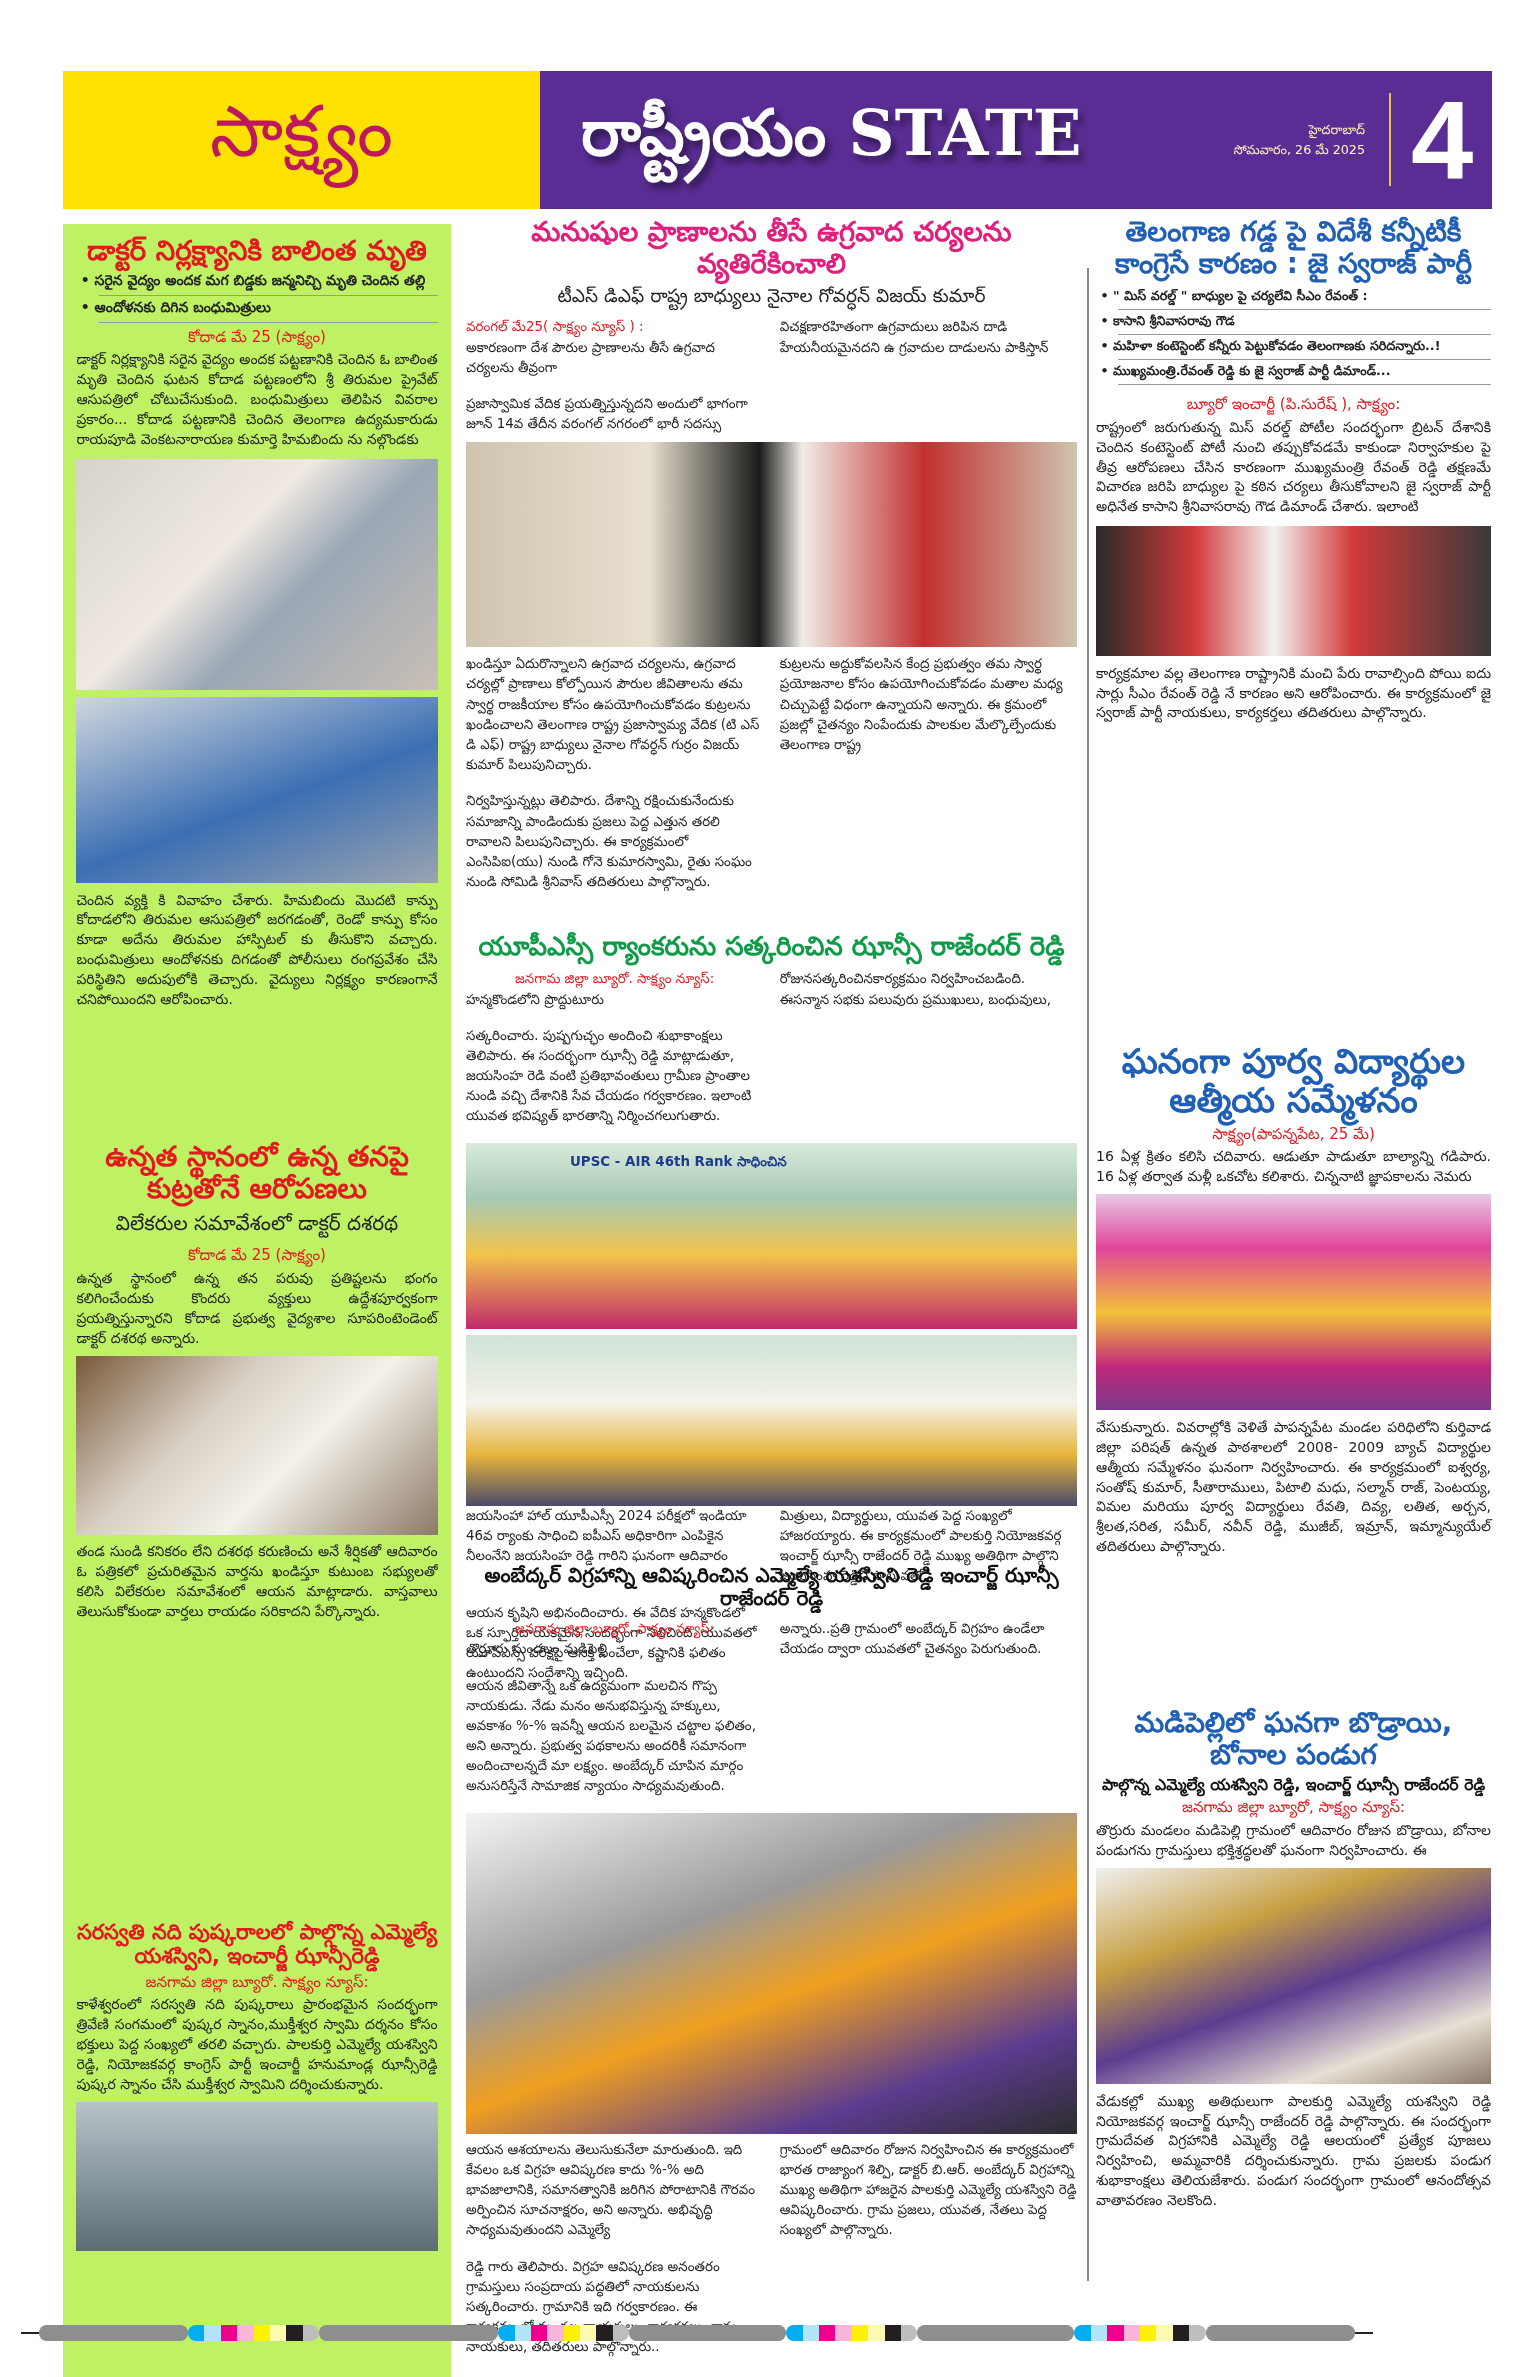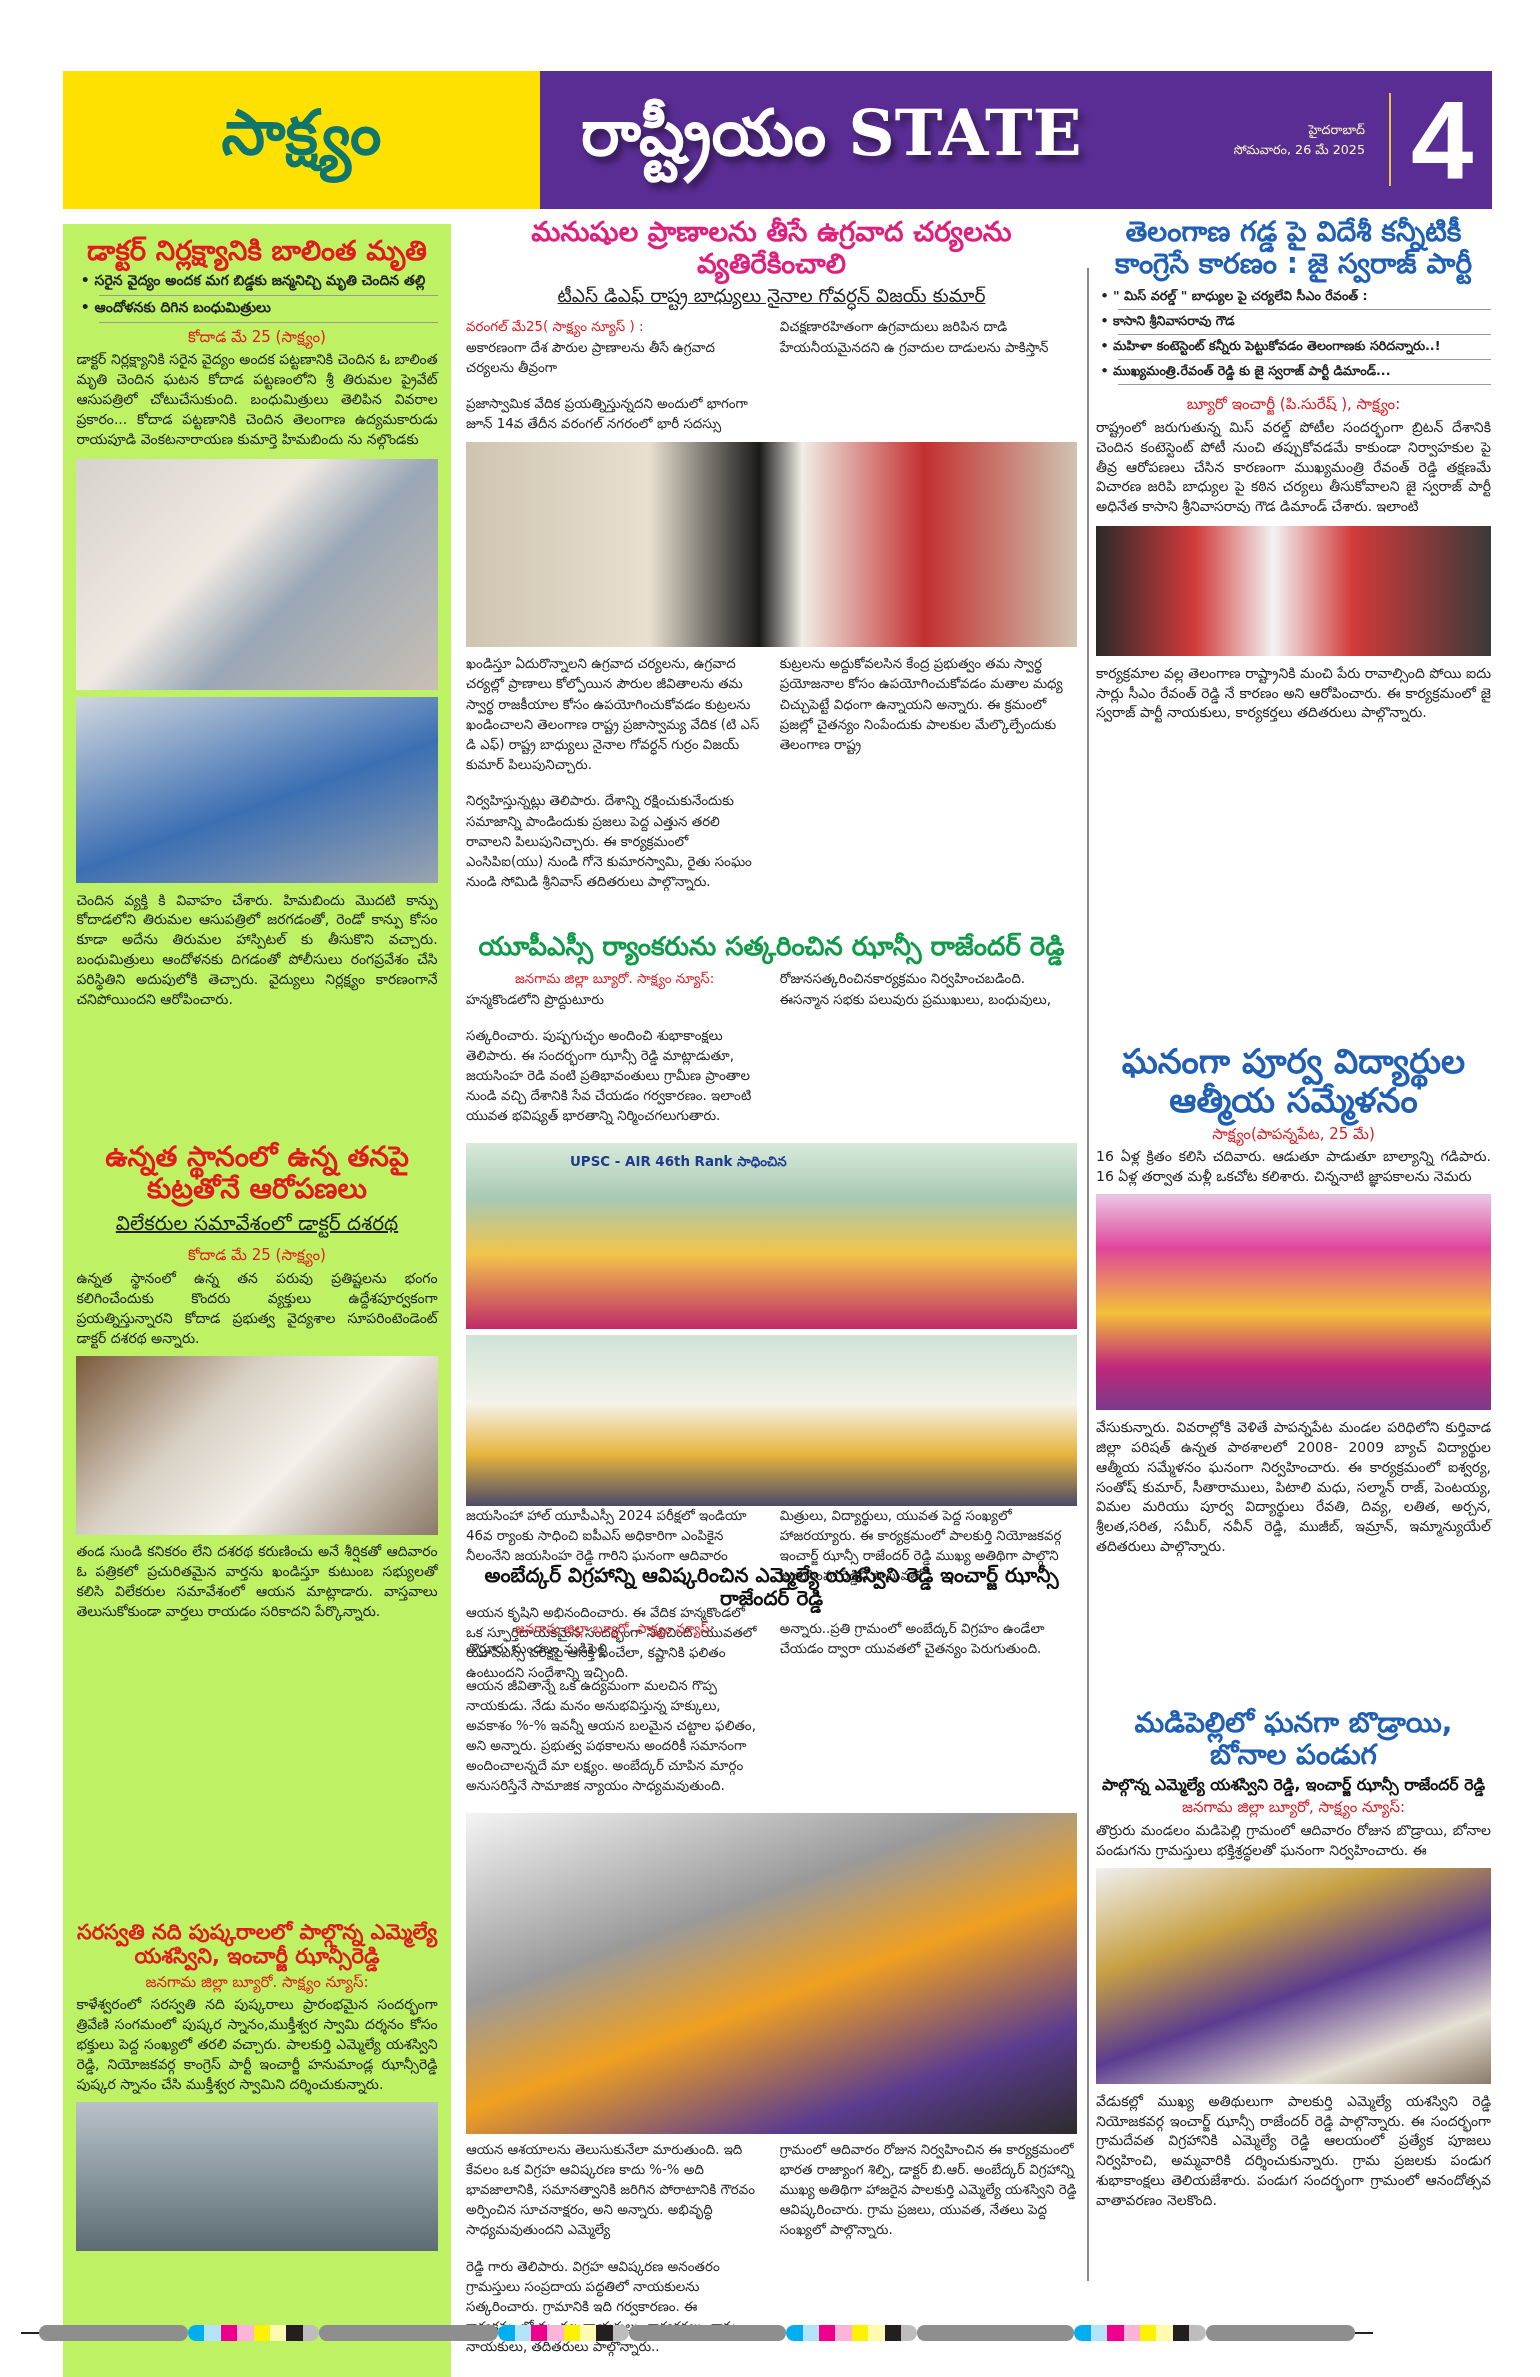--- a/index.html
+++ b/index.html
@@ -1,37 +1,37 @@
 <!DOCTYPE html>
 <html style="font-size:12px"><head>
 <meta charset="utf-8">
 <style>
   html,body{margin:0;padding:0;background:#fff;}
   body{width:1541px;height:2377px;position:relative;font-family:"DejaVu Sans",sans-serif;color:#222;overflow:hidden;}
   .mast{position:absolute;left:63px;top:71px;width:1429px;height:138px;display:flex;}
   .mast-logo{width:477px;background:#ffe100;display:flex;align-items:center;justify-content:center;}
-  .mast-logo span{font-family:"DejaVu Sans",sans-serif;font-weight:bold;font-size:62px;color:#0f766e;}
+  .mast-logo span{font-family:"DejaVu Sans",sans-serif;font-weight:normal;font-size:71px;color:#be185d;}
   .mast-band{flex:1;background:#5a2d94;position:relative;display:flex;align-items:center;}
   .mast-section{font-family:"DejaVu Serif",serif;font-weight:bold;font-size:64px;color:#fff;margin-left:41px;text-shadow:4.5px 6px 7.5px rgba(0,0,0,.45);}
   .mast-meta{position:absolute;right:127px;top:50%;transform:translateY(-50%);text-align:right;color:#fef9c3;font-size:12.7px;line-height:1.6;}
   .mast-rule{position:absolute;right:101px;top:22.4px;width:2.2px;height:93px;background:#e8c547;}
   .mast-page{position:absolute;right:18.6px;top:0;height:100%;display:flex;align-items:center;color:#fff;font-family:"Liberation Sans",sans-serif;font-weight:bold;font-size:112px;}
 
   .col-left{position:absolute;left:63px;top:224px;width:388px;height:2294px;background:#bef264;}
   .col-mid{position:absolute;left:466px;top:216px;width:611px;}
   .col-right{position:absolute;left:1096px;top:216px;width:395px;}
   .vrule{position:absolute;left:1087px;top:268px;width:1.5px;height:2013px;background:#888;}
 
   .hl{font-weight:bold;text-align:center;line-height:1.15;margin:0;}
   .red{color:#e3191f;}
   .pink{color:#e0207c;}
   .blue{color:#1f5fb5;}
   .green{color:#0f9b48;}
   .black{color:#111;}
-  .sub{font-size:20px;text-align:center;color:#222;margin:6px 0;text-decoration:underline;}
+  .sub{font-size:20px;text-align:center;color:#222;margin:6px 0;}
   .dateline{color:#e3191f;font-size:15px;text-align:center;margin:4.5px 0 1.5px;}
   .body{font-size:14px;line-height:1.42;text-align:justify;color:#222;}
   .bul{font-size:14px;font-weight:bold;margin:3px 0 3px 22.4px;padding-bottom:3px;border-bottom:0.7px solid #999;display:block;}
   .bul:before{content:"• ";margin-left:-18px;}
   .photo{border:0;display:block;}
   .cols3{display:grid;grid-template-columns:1fr 1fr;gap:16.4px;font-size:13.4px;line-height:1.5;color:#222;}
   .colorbar{position:absolute;left:21px;top:2325px;width:1498px;height:16.4px;display:flex;align-items:center;}
   .cb{height:16.4px;}
   .reg{width:18px;height:1.5px;background:#222;position:relative;}
 </style>

